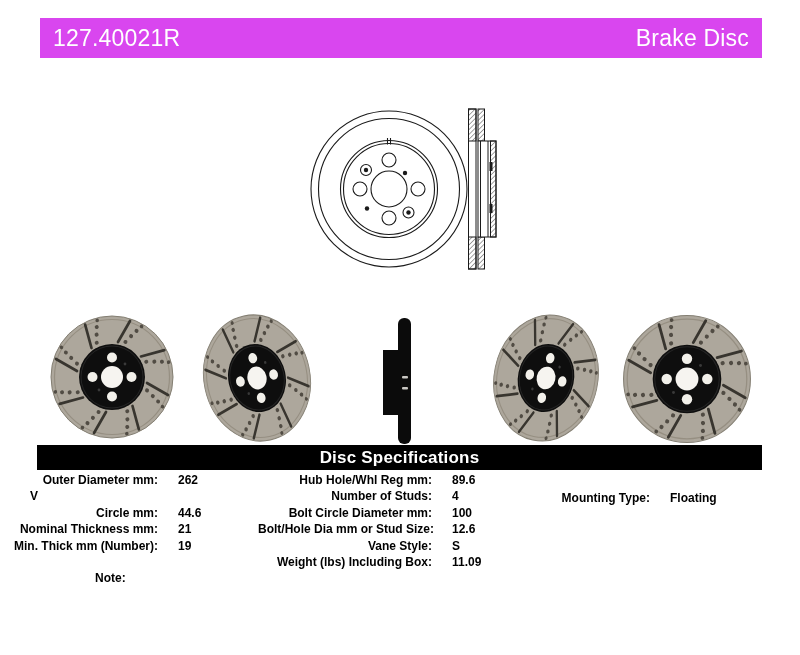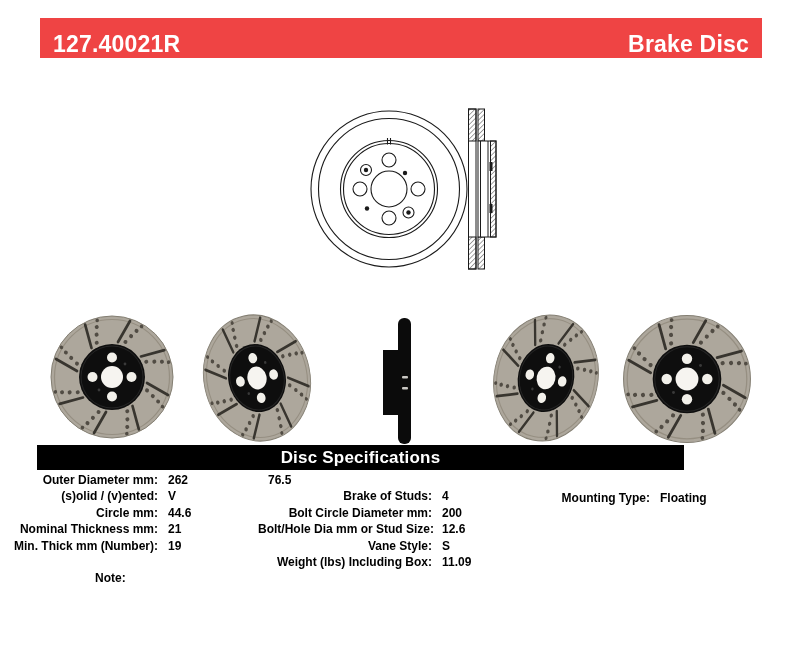--- a/index.html
+++ b/index.html
@@ -3,44 +3,44 @@
 <meta charset="utf-8">
 <style>
   html,body{margin:0;padding:0;background:#ffffff;}
   .page{
     position:relative;width:800px;height:655px;background:#ffffff;
     font-family:"Liberation Sans",sans-serif;color:#000;overflow:hidden;
   }
   
   .header-bar{
     position:absolute;left:40px;top:18px;width:722px;height:40px;
-    background:#ef4444;color:#fff;display:flex;align-items:flex-end;
+    background:#d946ef;color:#fff;display:flex;align-items:center;
     justify-content:space-between;padding:0 13px;box-sizing:border-box;
-    font-weight:700;font-size:23px;letter-spacing:0.2px;
+    font-weight:400;font-size:23px;letter-spacing:0.2px;
   }
   
   .drawing-svg{position:absolute;left:280px;top:92px;}
   .photos-svg{position:absolute;left:0px;top:305px;}
   
   .spec-bar{
-    position:absolute;left:37px;top:445px;width:647px;height:25px;
+    position:absolute;left:37px;top:445px;width:725px;height:25px;
     background:#000;color:#fff;display:flex;align-items:center;justify-content:center;
     font-weight:700;font-size:17px;letter-spacing:0.2px;
   }
   
   .spec-col{position:absolute;font-size:12px;font-weight:700;line-height:16.4px;white-space:nowrap;}
   .spec-col.left{left:10px;top:472px;}
   .spec-col.middle{left:258px;top:472px;}
   .spec-col.right{left:500px;top:490px;}
   .spec-row{display:flex;}
   .spec-label{display:inline-block;text-align:right;}
   .spec-col.left  .spec-label{width:148px;}
   .spec-col.middle .spec-label{width:174px;}
   .spec-col.right .spec-label{width:150px;}
-  .spec-value{margin-left:10px;text-align:right;}
+  .spec-value{margin-left:20px;text-align:right;}
   
   .note{position:absolute;left:95px;top:571px;font-size:12px;font-weight:700;}
 </style>
 </head>
 <body>
 
 <div class="page">
 
   <div class="header-bar">
     <span>127.40021R</span>
@@ -212,48 +212,48 @@
   <div class="spec-bar">
     <span>Disc Specifications</span>
   </div>
 
   <div class="spec-col left">
     <div class="spec-row">
       <span class="spec-label">Outer Diameter mm:</span>
       <span class="spec-value">262</span>
     </div>
     <div class="spec-row">
-      <span class="spec-label">(s)olid / (v)ented:</span>
       <span class="spec-value">V</span>
     </div>
     <div class="spec-row">
       <span class="spec-label">Circle mm:</span>
       <span class="spec-value">44.6</span>
     </div>
     <div class="spec-row">
       <span class="spec-label">Nominal Thickness mm:</span>
       <span class="spec-value">21</span>
     </div>
     <div class="spec-row">
       <span class="spec-label">Min. Thick mm (Number):</span>
       <span class="spec-value">19</span>
     </div>
   </div>
 
   <div class="spec-col middle">
     <div class="spec-row">
-      <span class="spec-value">76.5</span>
-    </div>
-    <div class="spec-row">
-      <span class="spec-label">Brake of Studs:</span>
+      <span class="spec-label">Hub Hole/Whl Reg mm:</span>
+      <span class="spec-value">89.6</span>
+    </div>
+    <div class="spec-row">
+      <span class="spec-label">Number of Studs:</span>
       <span class="spec-value">4</span>
     </div>
     <div class="spec-row">
       <span class="spec-label">Bolt Circle Diameter mm:</span>
-      <span class="spec-value">200</span>
+      <span class="spec-value">100</span>
     </div>
     <div class="spec-row">
       <span class="spec-label">Bolt/Hole Dia mm or Stud Size:</span>
       <span class="spec-value">12.6</span>
     </div>
     <div class="spec-row">
       <span class="spec-label">Vane Style:</span>
       <span class="spec-value">S</span>
     </div>
     <div class="spec-row">

